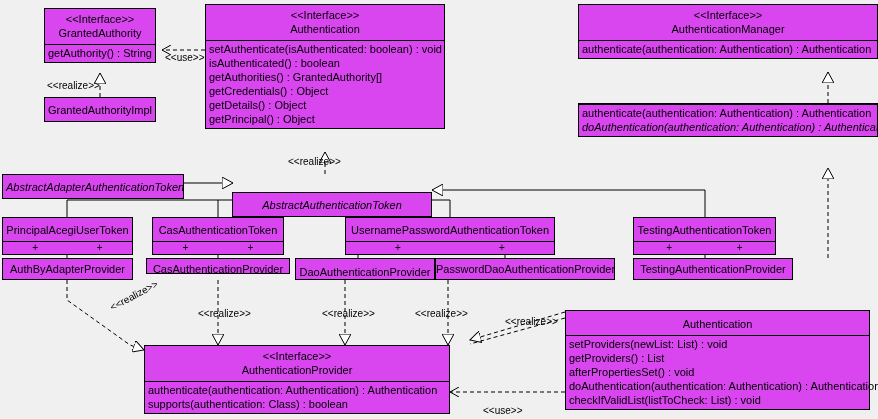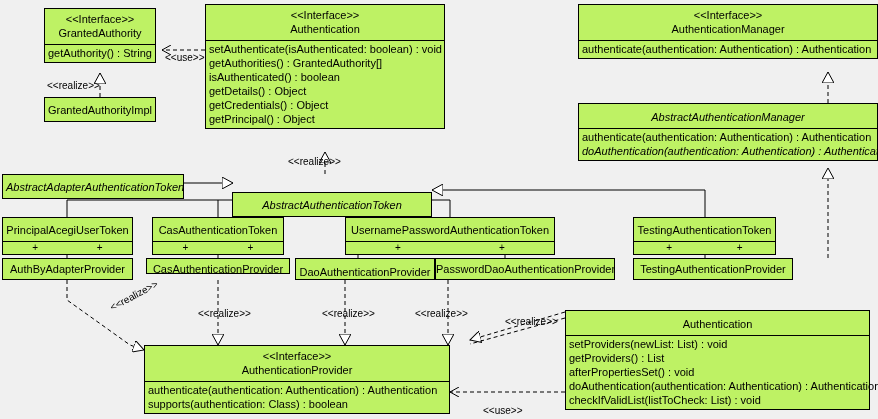--- a/index.html
+++ b/index.html
@@ -24,21 +24,21 @@
   }
   svg.lines {
     position: absolute;
     left: 0; top: 0;
     width: 878px;
     height: 419px;
     pointer-events: none;
   }
   .box {
     position: absolute;
-    background: #bef264;
+    background: #d946ef;
     border: 1px solid #000;
     box-sizing: border-box;
     z-index: 2;
   }
   .hdr {
     text-align: center;
     padding: 2px 3px;
     line-height: 13px;
   }
   .stereo {
@@ -162,42 +162,39 @@
     </div>
   </div>
 
   <div class="box" style="left:205px; top:4px; width:240px;">
     <div class="hdr">
       <div class="stereo">&lt;&lt;Interface&gt;&gt;</div>
       <div class="cname">Authentication</div>
     </div>
     <div class="sep compartment">
       <div class="member">setAuthenticate(isAuthenticated: boolean) : void</div>
+      <div class="member">isAuthenticated() : boolean</div>
       <div class="member">getAuthorities() : GrantedAuthority[]</div>
-      <div class="member">isAuthenticated() : boolean</div>
+      <div class="member">getCredentials() : Object</div>
       <div class="member">getDetails() : Object</div>
-      <div class="member">getCredentials() : Object</div>
       <div class="member">getPrincipal() : Object</div>
     </div>
   </div>
 
   <div class="box" style="left:578px; top:4px; width:300px;">
     <div class="hdr">
       <div class="stereo">&lt;&lt;Interface&gt;&gt;</div>
       <div class="cname">AuthenticationManager</div>
     </div>
     <div class="sep compartment">
       <div class="member">authenticate(authentication: Authentication) : Authentication</div>
     </div>
   </div>
 
   <div class="box" style="left:578px; top:103px; width:300px;">
-    <div class="hdr">
-      <div class="cname italic" style="padding-top:4px;">AbstractAuthenticationManager</div>
-    </div>
     <div class="sep compartment">
       <div class="member">authenticate(authentication: Authentication) : Authentication</div>
       <div class="member italic">doAuthentication(authentication: Authentication) : Authentication</div>
     </div>
   </div>
 
   <div class="box" style="left:2px; top:174px; width:182px;">
     <div class="hdr">
       <div class="cname italic" style="padding-top:3px;">AbstractAdapterAuthenticationToken</div>
     </div>

